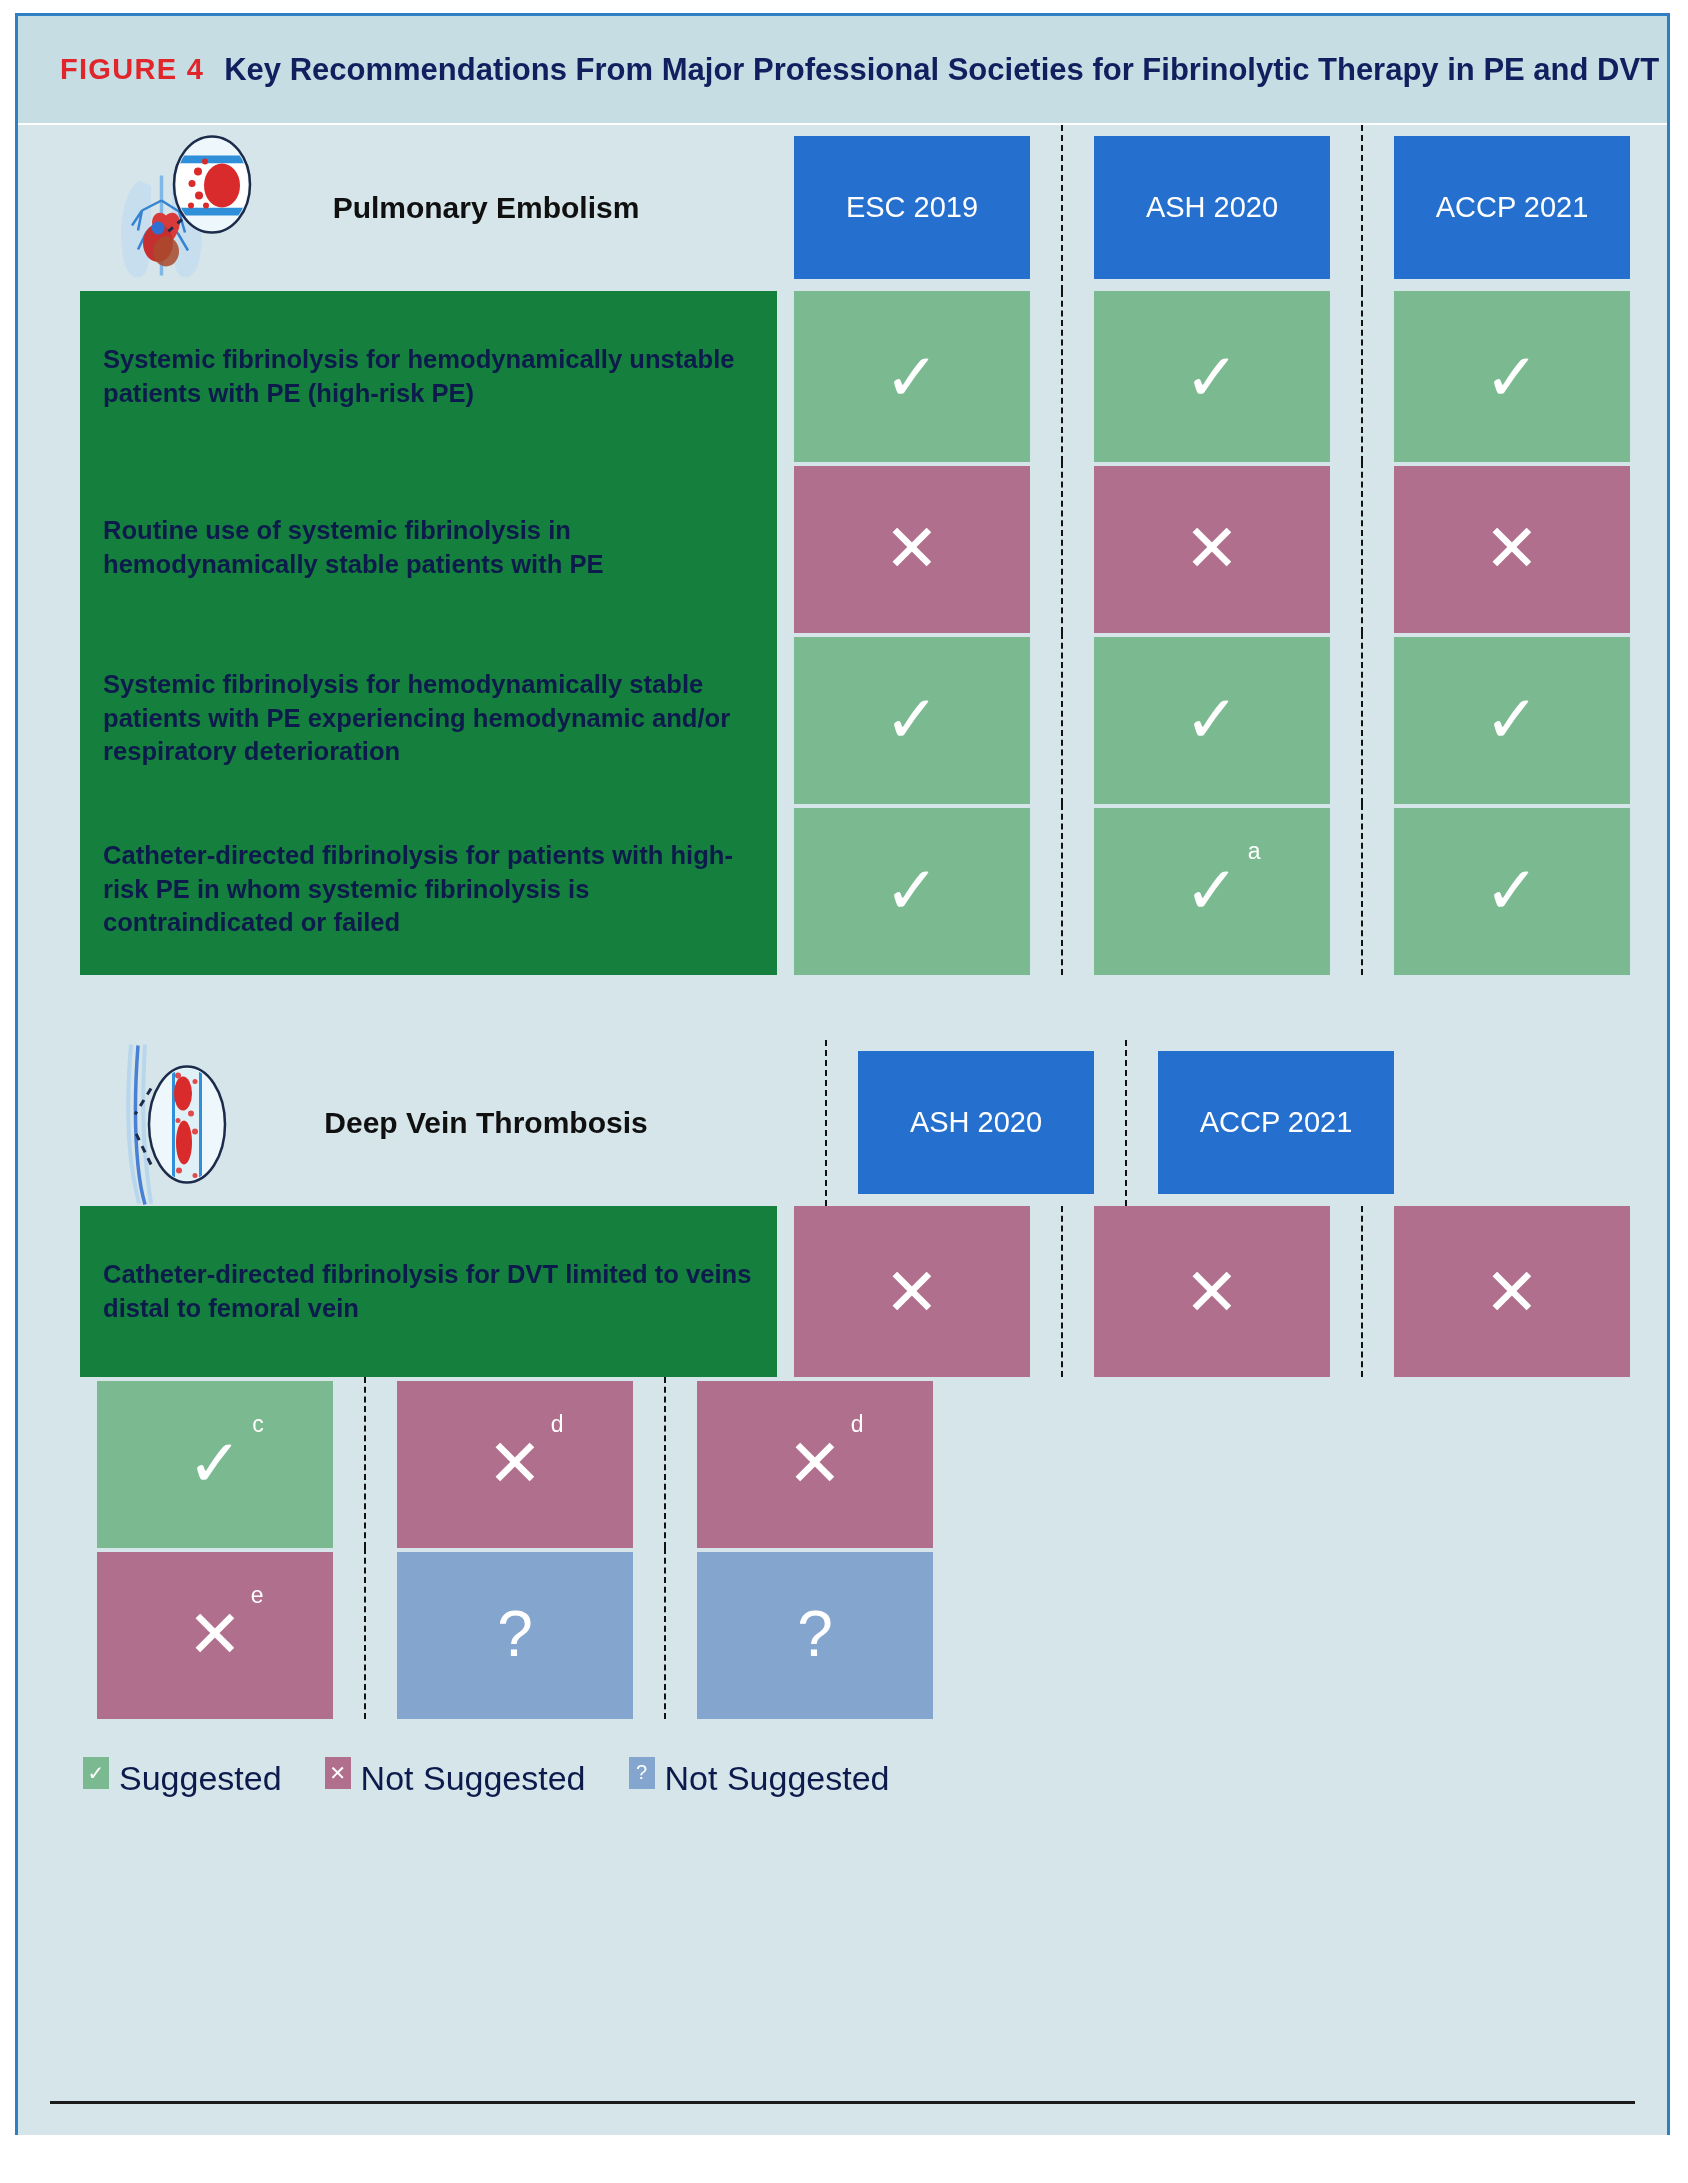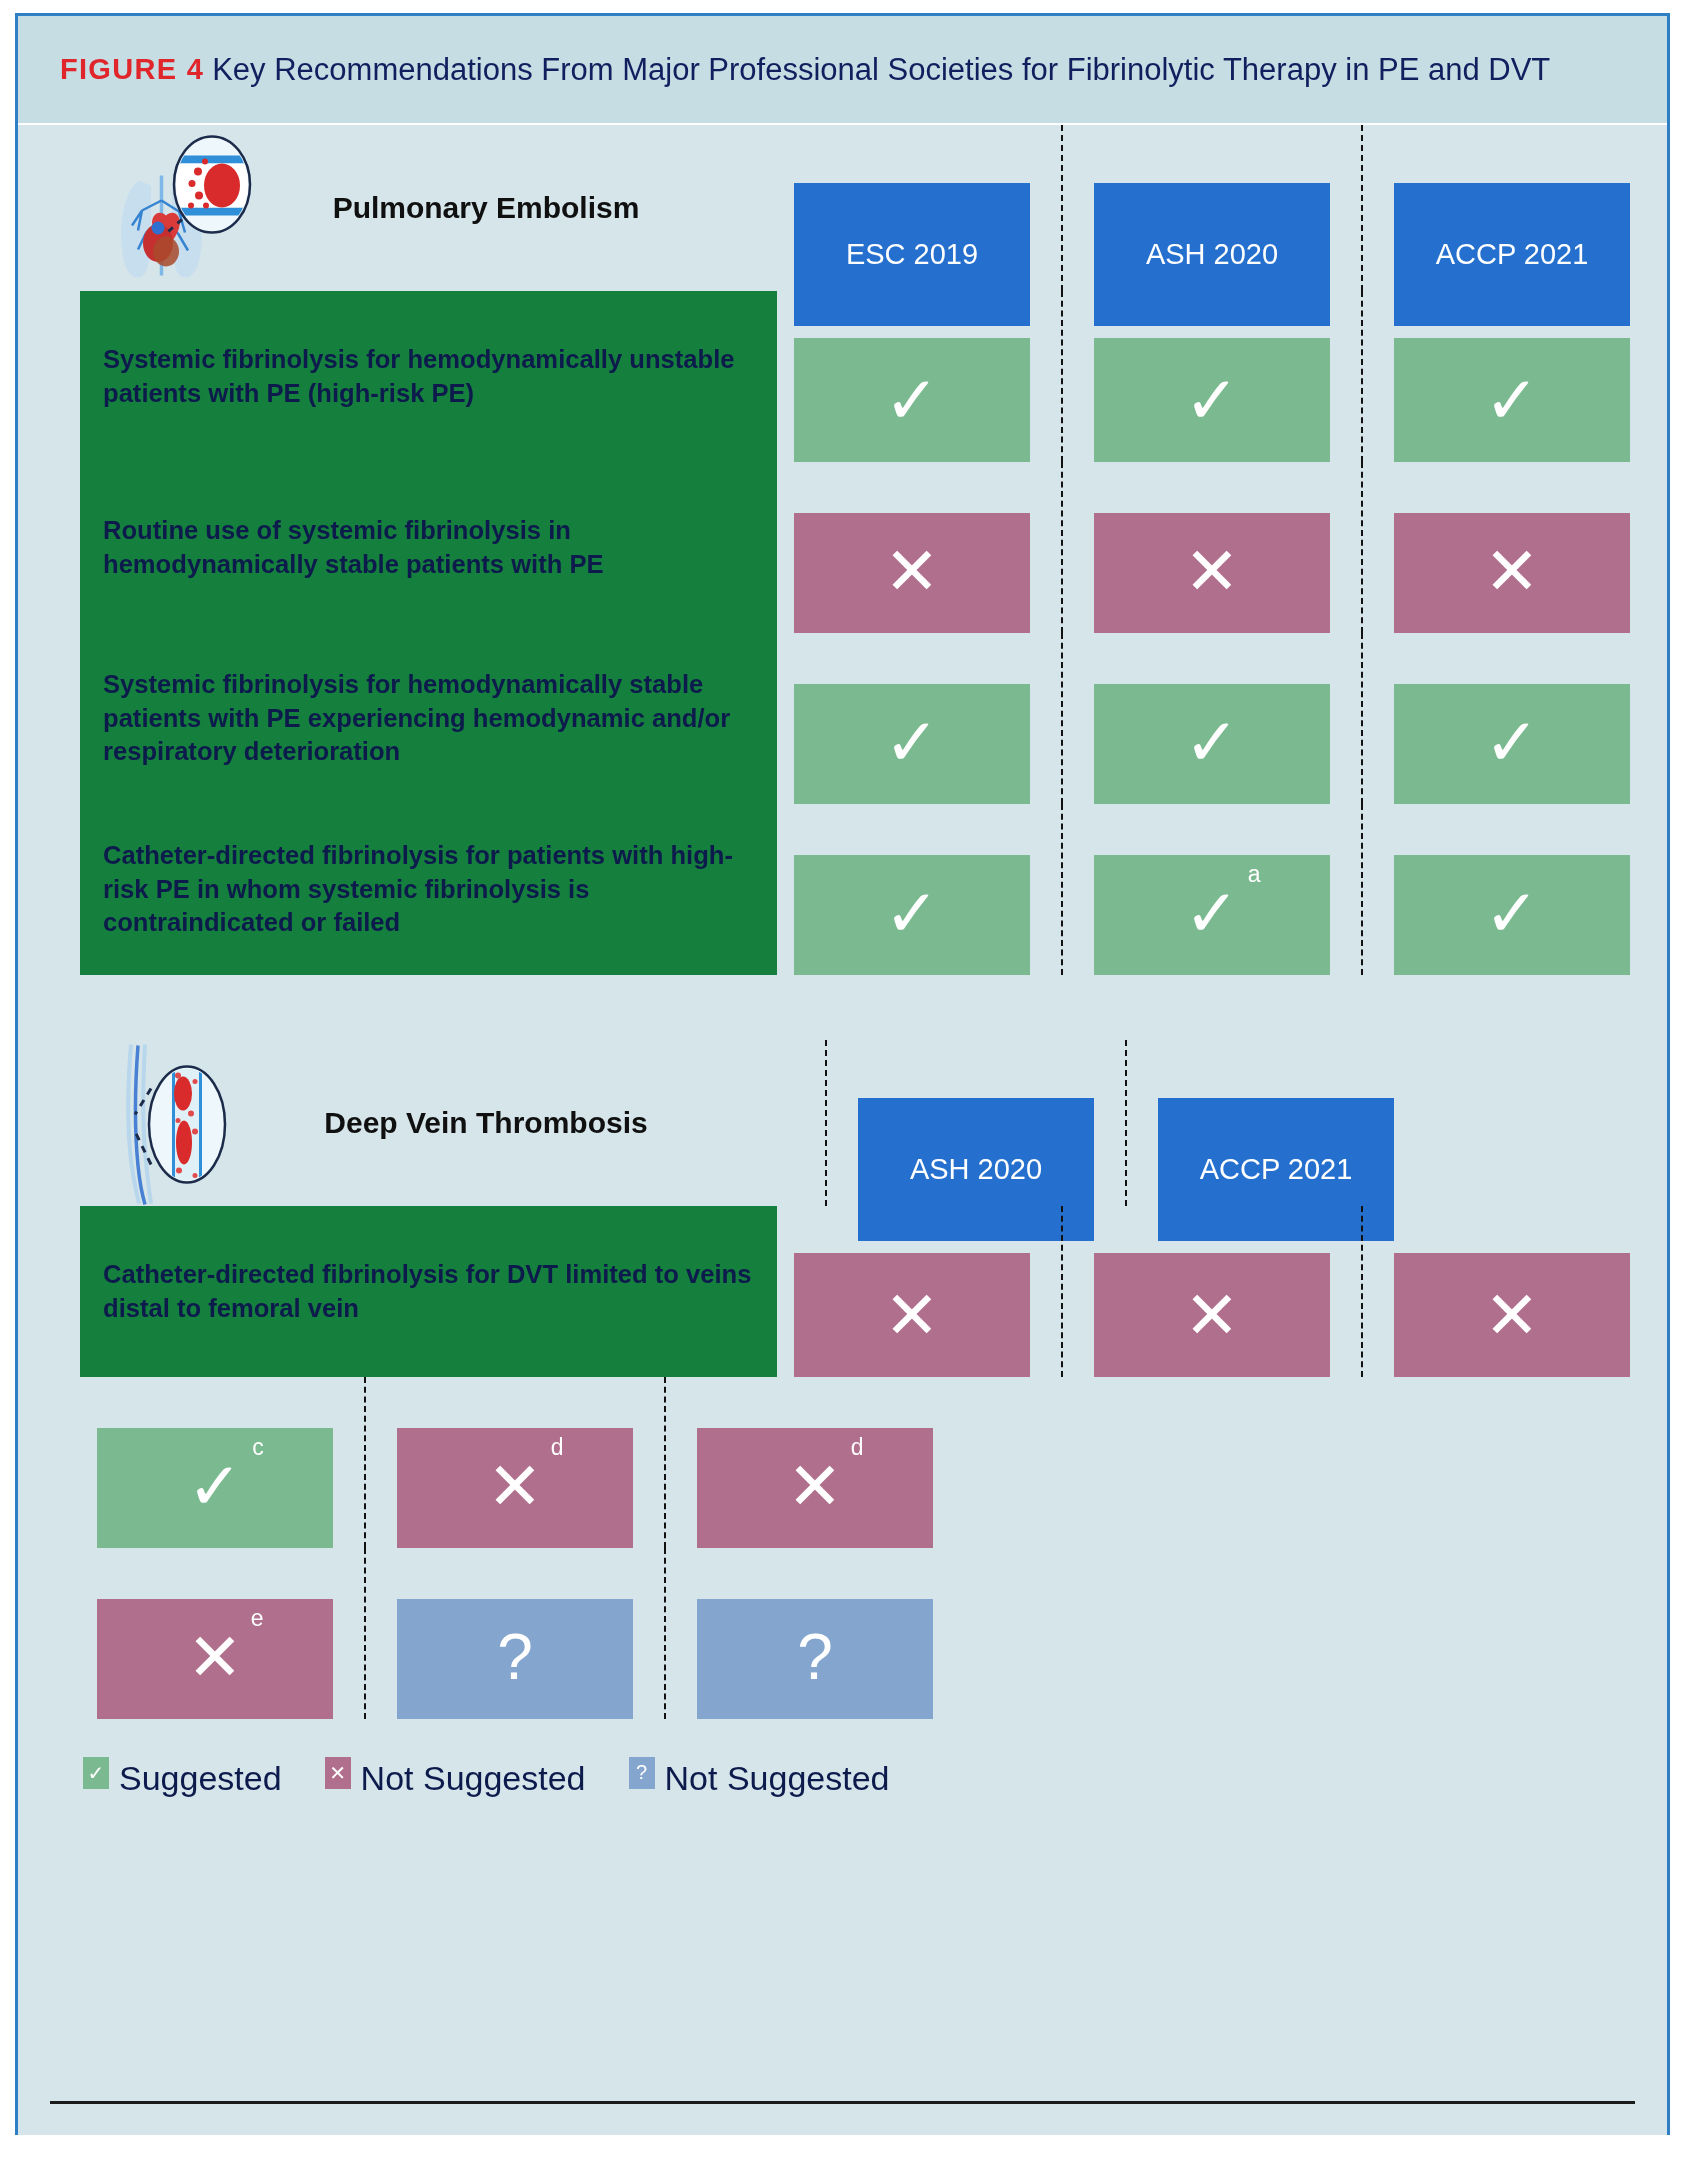--- a/index.html
+++ b/index.html
@@ -42,22 +42,22 @@
   .fig-label {
     color: #e0252b;
     font-size: 29px;
     font-weight: bold;
     letter-spacing: 1.3px;
     white-space: nowrap;
   }
   .fig-title {
     color: #10205e;
     font-size: 31px;
-    font-weight: normal;
-    margin-left: 8px;
+    font-weight: bold;
+    margin-left: 20px;
     white-space: nowrap;
   }
 
   
   .section { position: relative; }
 
   .grid-row {
     display: flex;
     align-items: stretch;
     width: 1525px;
@@ -71,21 +71,20 @@
     align-items: center;
     padding: 0 23px 0 23px;
   }
 
   .col-gap { flex: 0 0 17px; }
 
   .data-col {
     flex: 0 0 236px;
     width: 236px;
     position: relative;
-    margin-top: 47px;
   }
 
   .divider-col {
     flex: 0 0 64px;
     width: 64px;
     position: relative;
   }
   .divider-line {
     position: absolute;
     left: 50%;

